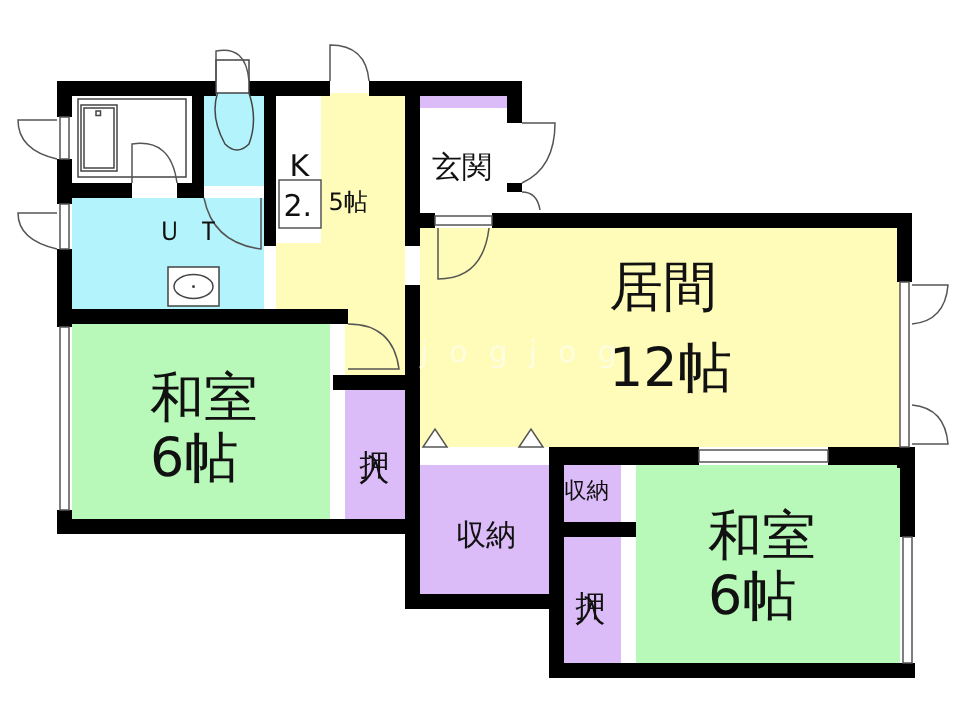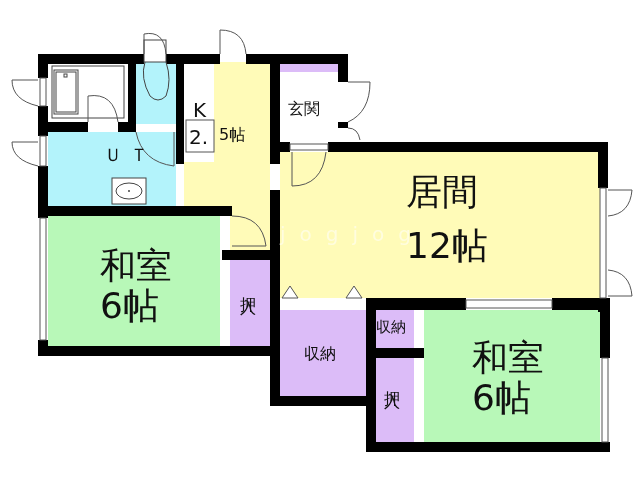--- a/index.html
+++ b/index.html
@@ -1,21 +1,21 @@
 <!DOCTYPE html>
 <html><head>
 <meta charset="utf-8">
 <style>
   html,body{margin:0;padding:0;background:#ffffff;}
   body{width:640px;height:480px;position:relative;overflow:hidden;font-family:"DejaVu Sans","Liberation Sans",sans-serif;}
   svg{position:absolute;left:0;top:0;}
   .lbl{position:absolute;color:#111;line-height:1;white-space:nowrap;}
   .big{font-size:36px;}
   .sm{font-size:18px;}
-  .xs{font-size:16px;}
+  .xs{font-size:20px;}
   .vert{writing-mode:vertical-rl;text-orientation:upright;letter-spacing:2px;}
   .wm{position:absolute;left:280px;top:222px;font-size:20px;color:rgba(255,255,255,0.55);letter-spacing:14px;}
 </style>
 </head>
 <body>
 
 <svg width="640" height="480" viewBox="0 0 640 480">
 
   <rect x="48" y="62" width="80" height="62" fill="#ffffff"></rect>
 

